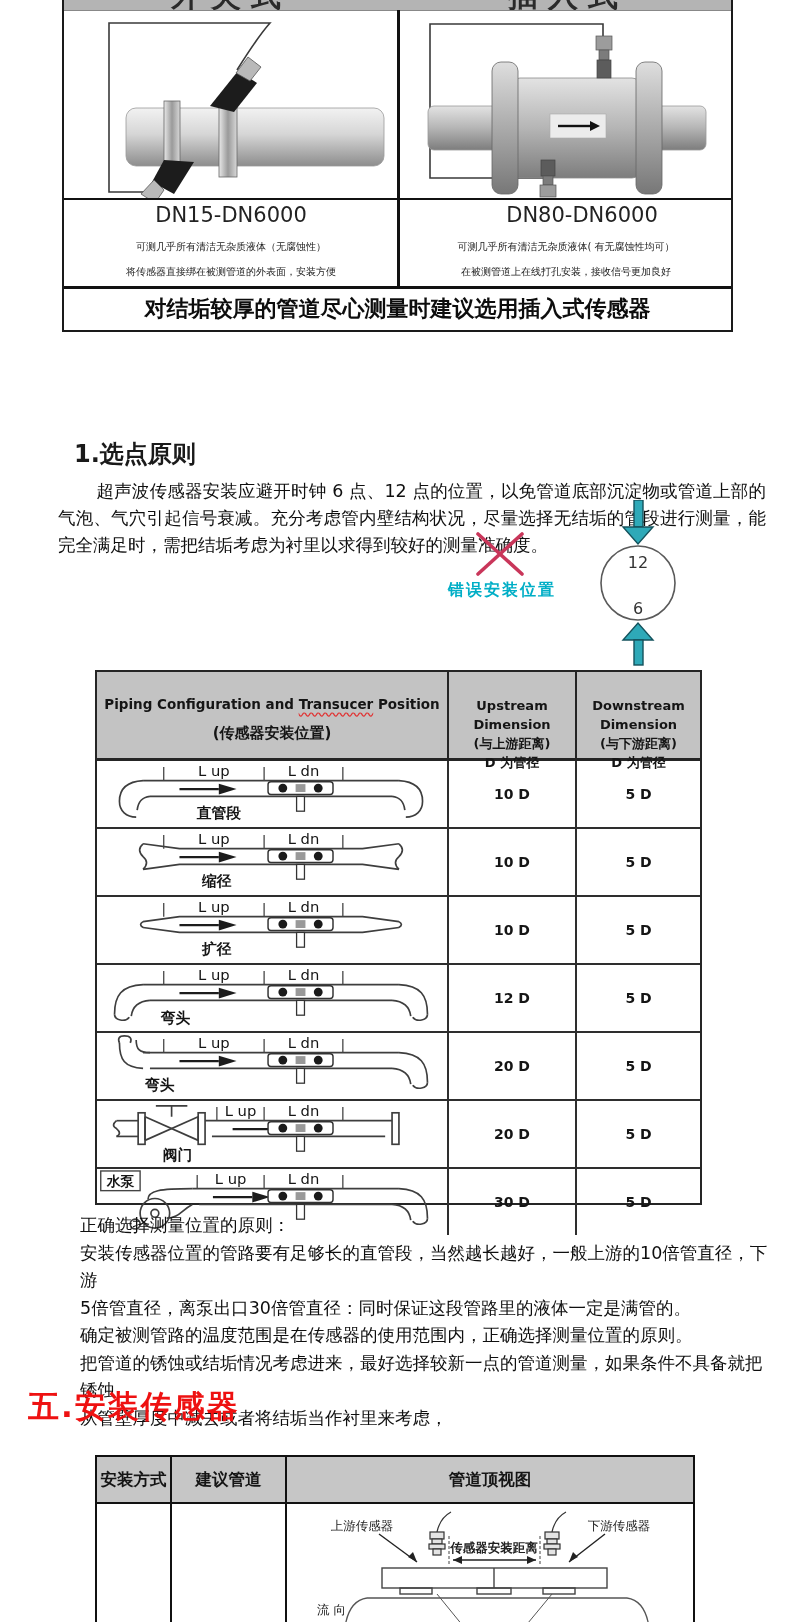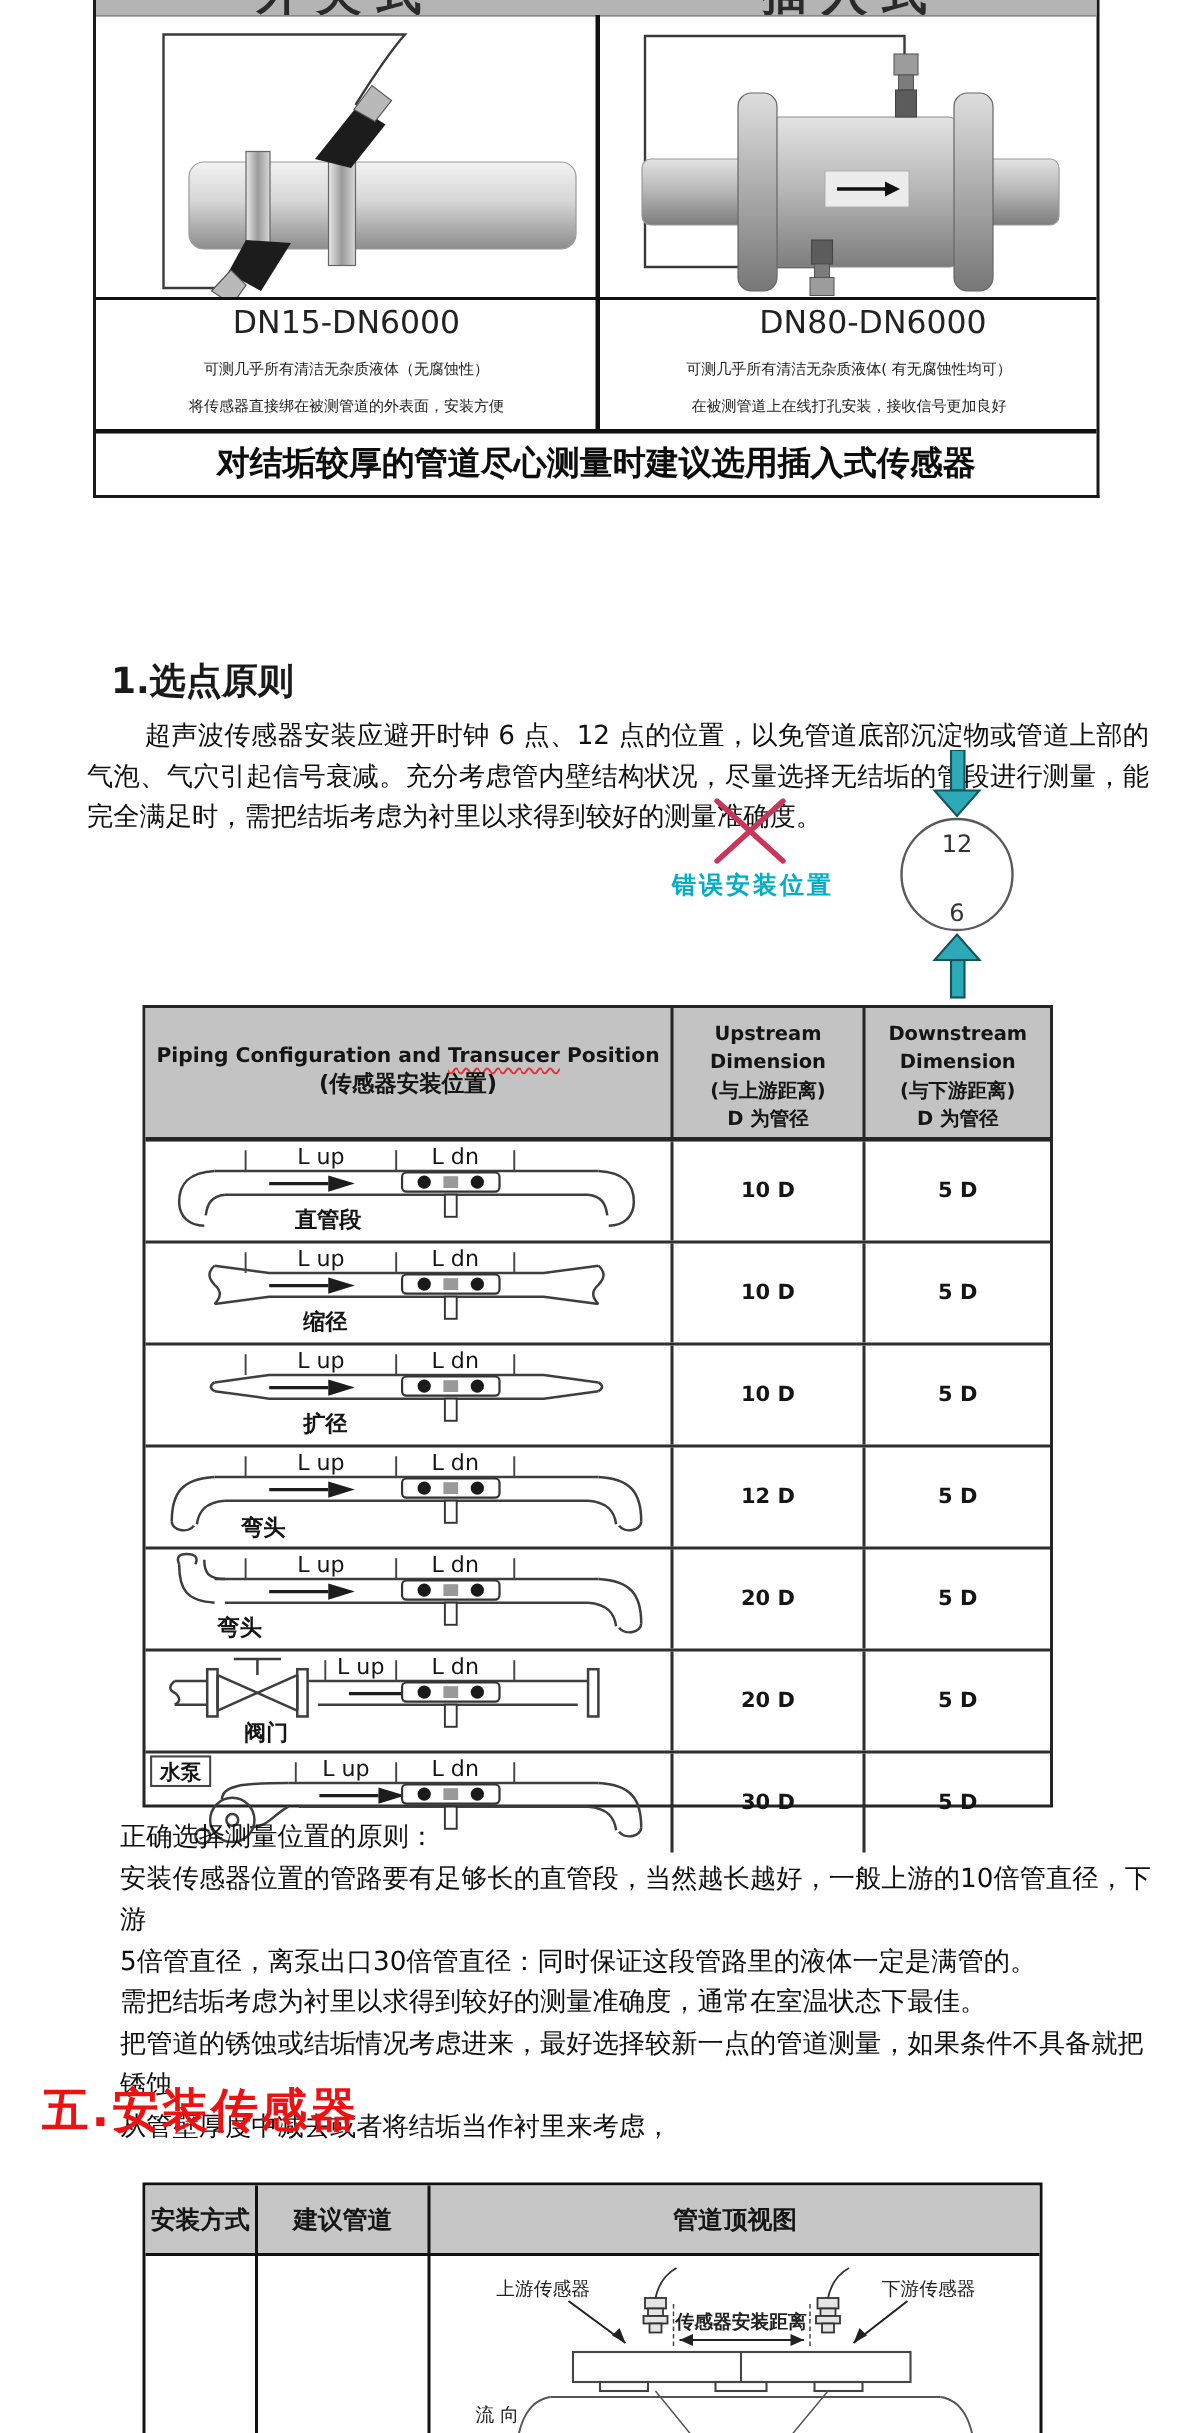--- a/index.html
+++ b/index.html
@@ -21,23 +21,23 @@
   
   .red-h{font-size:31px;font-weight:bold;color:#ee1111;letter-spacing:2px;}
   #sub1{left:74px;top:438px;font-size:24px;font-weight:bold;color:#1a1a1a;}
   #para{left:58px;top:478px;width:708px;font-size:17.5px;line-height:27px;text-indent:2.2em;text-align:justify;color:#0f0f0f;}
   #wrong-label{left:448px;top:580px;font-size:16px;font-weight:bold;color:#00aec6;letter-spacing:2px;}
 
   
   #t1{left:95px;top:670px;width:607px;height:535px;border:2px solid #252525;box-sizing:border-box;background:#fff;}
   #t1-head{display:grid;grid-template-columns:350px 128px 125px;height:86px;background:#c3c3c3;border-bottom:3px solid #252525;box-sizing:content-box;}
   .t1-hc{text-align:center;font-weight:bold;color:#151515;}
-  .t1-hc.c2,.t1-hc.c3{border-left:2px solid #252525;font-size:13px;line-height:19px;padding-top:8px;box-sizing:border-box;}
+  .t1-hc.c2,.t1-hc.c3{border-left:2px solid #252525;font-size:13px;line-height:19px;padding-top:24px;box-sizing:border-box;}
   .t1-hc.c1{padding-top:24px;font-size:13.5px;}
-  .t1-hc .zh{font-size:15px;margin-top:1px;}
+  .t1-hc .zh{font-size:15px;margin-top:12px;}
   .wavy{text-decoration-line:underline;text-decoration-style:wavy;text-decoration-color:#e03333;text-underline-offset:3px;margin-top:16px;}
   #t1-body{display:flex;flex-direction:column;height:442px;}
   .t1-row{flex:1;display:grid;grid-template-columns:350px 128px 125px;}
   .t1-row + .t1-row{border-top:2px solid #2e2e2e;}
   .t1-c1{overflow:hidden;}
   .t1-val{border-left:2px solid #2e2e2e;display:flex;align-items:center;justify-content:center;
           font-size:14px;font-weight:bold;color:#151515;}
 
   
   #notes{left:80px;top:1212px;width:698px;font-size:17.5px;line-height:27.5px;color:#0f0f0f;}
@@ -387,21 +387,21 @@
       <div class="t1-val c2">30 D</div>
       <div class="t1-val c3">5 D</div>
     </div>
   </div>
   </div>
 
   <div class="abs" id="notes">
     <div>正确选择测量位置的原则：</div>
     <div>安装传感器位置的管路要有足够长的直管段，当然越长越好，一般上游的10倍管直径，下游</div>
     <div>5倍管直径，离泵出口30倍管直径：同时保证这段管路里的液体一定是满管的。</div>
-    <div>需把结垢考虑为衬里以求得到较好的测量准确度，通常在室温状态下最佳。</div>
+    <div>确定被测管路的温度范围是在传感器的使用范围内，正确选择测量位置的原则。</div>
     <div>把管道的锈蚀或结垢情况考虑进来，最好选择较新一点的管道测量，如果条件不具备就把锈蚀</div>
     <div>从管壁厚度中减去或者将结垢当作衬里来考虑，</div>
   </div>
 
   <div class="abs red-h" style="left:28px;top:1386px;">五.安装传感器</div>
 
   <div class="abs" id="t2">
     <div id="t2-head">
       <div class="t2-hc c1">安装方式</div>
       <div class="t2-hc c2">建议管道</div>

